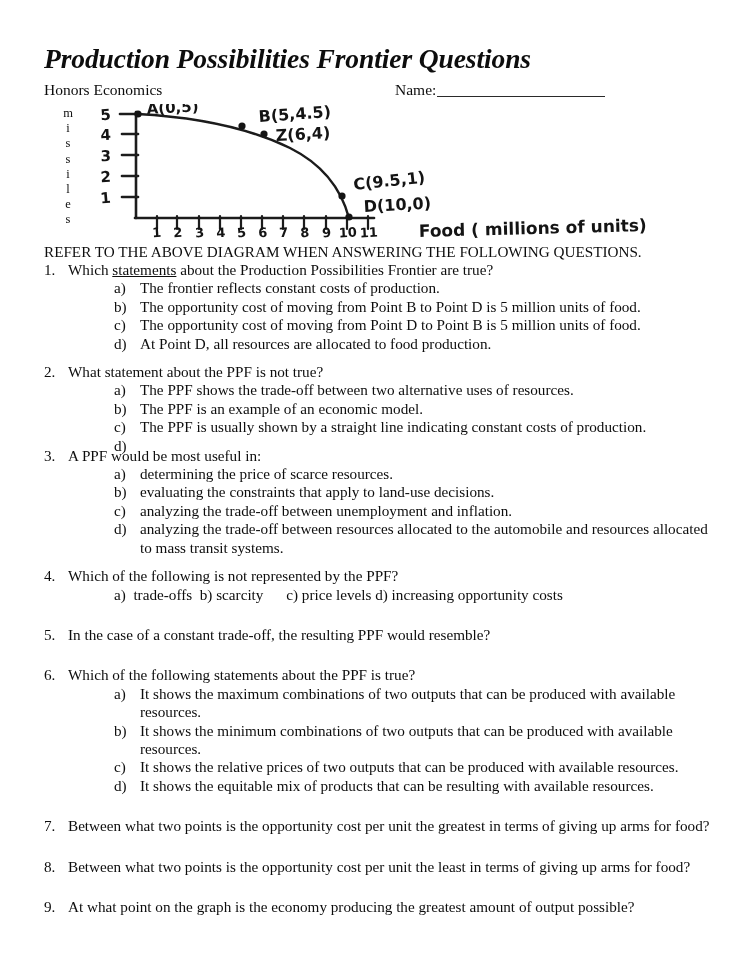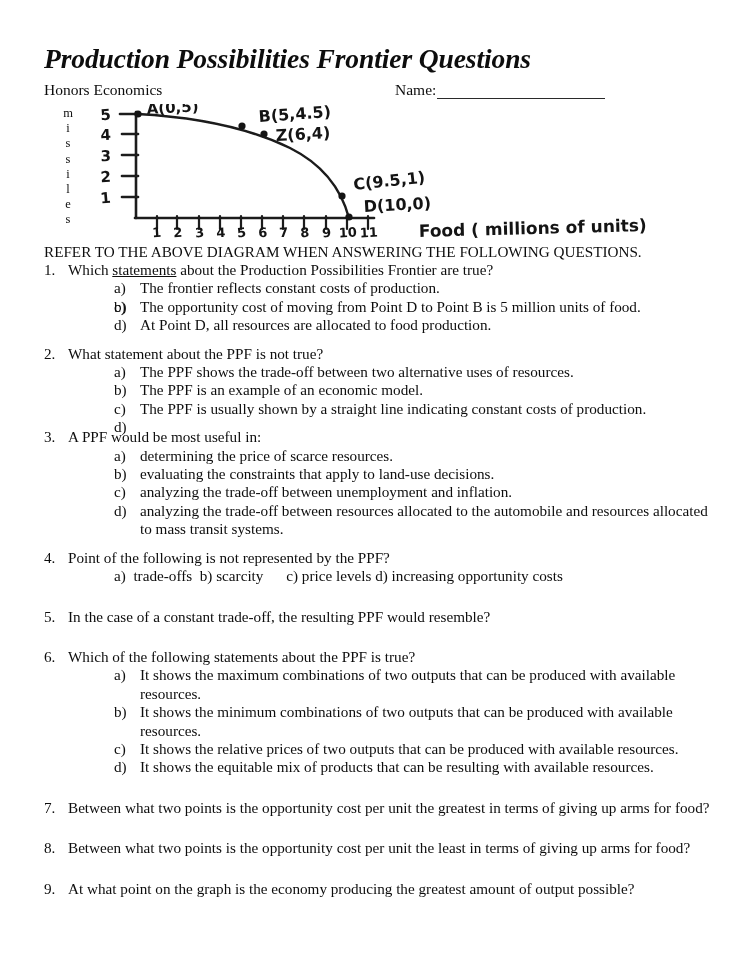--- a/index.html
+++ b/index.html
@@ -47,21 +47,21 @@
   .course {
     position: absolute;
     left: 0;
     top: 0;
   }
   .name-wrap {
     position: absolute;
     left: 351px;
     top: 0;
     display: flex;
-    align-items: flex-end;
+    align-items: flex-start;
   }
   .name-label { font-size: 15.5px; }
   .name-rule {
     display: inline-block;
     width: 168px;
     border-bottom: 1px solid #2a2a2a;
     margin-left: 1px;
     height: 15px;
   }
 
@@ -253,21 +253,21 @@
   <div class="refer">REFER TO THE ABOVE DIAGRAM WHEN ANSWERING THE FOLLOWING QUESTIONS.</div>
 
   <div class="qlist">
 
     <div class="q tight">
       <div class="q-head">
         <span class="q-num">1.</span><span>Which </span><u>statements</u><span> about the Production Possibilities Frontier are true?</span>
       </div>
       <div class="opts">
         <div class="opt"><span class="opt-let">a)</span><span>The frontier reflects constant costs of production.</span></div>
-        <div class="opt"><span class="opt-let">b)</span></div>
+        <div class="opt"><span class="opt-let">b)</span><span>The opportunity cost of moving from Point B to Point D is 5 million units of food.</span></div>
         <div class="opt"><span class="opt-let">c)</span><span>The opportunity cost of moving from Point D to Point B is 5 million units of food.</span></div>
         <div class="opt"><span class="opt-let">d)</span><span>At Point D, all resources are allocated to food production.</span></div>
       </div>
     </div>
 
     <div class="q tight">
       <div class="q-head">
         <span class="q-num">2.</span><span>What statement about the PPF is not true?</span>
       </div>
       <div class="opts">
@@ -285,21 +285,21 @@
       <div class="opts">
         <div class="opt"><span class="opt-let">a)</span><span>determining the price of scarce resources.</span></div>
         <div class="opt"><span class="opt-let">b)</span><span>evaluating the constraints that apply to land-use decisions.</span></div>
         <div class="opt"><span class="opt-let">c)</span><span>analyzing the trade-off between unemployment and inflation.</span></div>
         <div class="opt"><span class="opt-let">d)</span><span>analyzing the trade-off between resources allocated to the automobile and resources allocated to mass transit systems.</span></div>
       </div>
     </div>
 
     <div class="q wide">
       <div class="q-head">
-        <span class="q-num">4.</span><span>Point of the following is not represented by the PPF?</span>
+        <span class="q-num">4.</span><span>Which of the following is not represented by the PPF?</span>
       </div>
       <div class="opt-inline">a)  trade-offs  b) scarcity      c) price levels d) increasing opportunity costs</div>
     </div>
 
     <div class="q wide">
       <div class="q-head">
         <span class="q-num">5.</span><span>In the case of a constant trade-off, the resulting PPF would resemble?</span>
       </div>
     </div>
 

